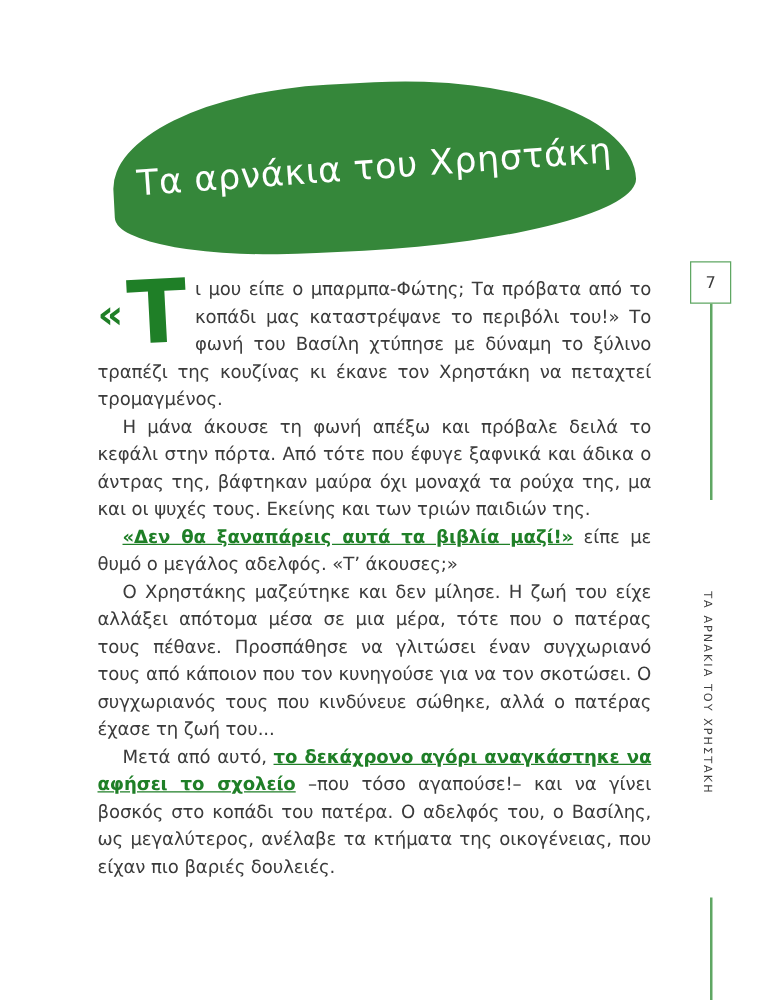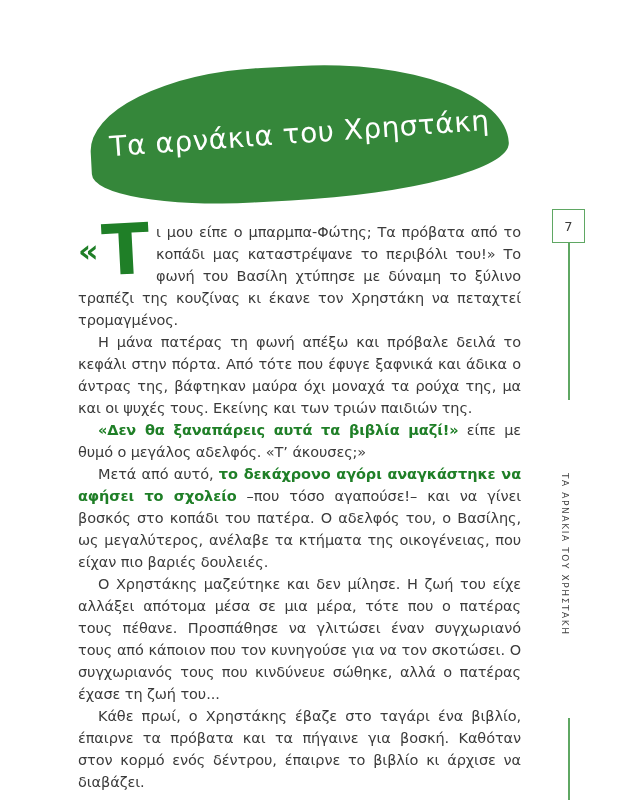--- a/index.html
+++ b/index.html
@@ -34,21 +34,21 @@
   .body-text {
     position:absolute; left:78px; top:221px; width:443px;
     color:var(--text-color);
     font-size:14.5px; line-height:22px;
     text-align:justify;
     letter-spacing:-0.1px;
     hyphens:auto;
   }
   .para { margin:0; }
   .para.indent { text-indent:20px; }
-  .accent-bold { color:var(--accent-green); font-weight:bold; }
+  .accent-bold { color:var(--accent-green); font-weight:bold;text-decoration:underline; }
 
   
   .dropcap-wrap {
     float:left;
     width:74px; height:64px;
     position:relative;
     margin-right:4px;
   }
   .dc-quote {
     position:absolute; left:0; top:14px;
@@ -89,25 +89,24 @@
 
   <div class="blob">
     <span class="blob-title">Τα αρνάκια του Χρηστάκη</span>
   </div>
 
   <div class="body-text" lang="el">
       <p class="para"><span class="dropcap-wrap">
           <span class="dc-quote">«</span>
           <span class="dc-letter">Τ</span>
         </span><span>ι μου είπε ο μπαρμπα-Φώτης; Τα πρόβατα από το κοπάδι μας καταστρέψανε το περιβόλι του!» Το φωνή του Βασίλη χτύπησε με δύναμη το ξύλινο τραπέζι της κουζίνας κι έκανε τον Χρηστάκη να πεταχτεί τρομαγμένος.</span></p>
-      <p class="para indent"><span>Η μάνα πατέρας τη φωνή απέξω και πρόβαλε δειλά το κεφάλι στην πόρτα. Από τότε που έφυγε ξαφνικά και άδικα ο άντρας της, βάφτηκαν μαύρα όχι μοναχά τα ρούχα της, μα και οι ψυχές τους. Εκείνης και των τριών παιδιών της.</span></p>
+      <p class="para indent"><span>Η μάνα άκουσε τη φωνή απέξω και πρόβαλε δειλά το κεφάλι στην πόρτα. Από τότε που έφυγε ξαφνικά και άδικα ο άντρας της, βάφτηκαν μαύρα όχι μοναχά τα ρούχα της, μα και οι ψυχές τους. Εκείνης και των τριών παιδιών της.</span></p>
       <p class="para indent"><span class="accent-bold">«Δεν θα ξαναπάρεις αυτά τα βιβλία μαζί!»</span><span> είπε με θυμό ο μεγάλος αδελφός. «Τ’ άκουσες;»</span></p>
+      <p class="para indent"><span>Ο Χρηστάκης μαζεύτηκε και δεν μίλησε. Η ζωή του είχε αλλάξει απότομα μέσα σε μια μέρα, τότε που ο πατέρας τους πέθανε. Προσπάθησε να γλιτώσει έναν συγχωριανό τους από κάποιον που τον κυνηγούσε για να τον σκοτώσει. Ο συγχωριανός τους που κινδύνευε σώθηκε, αλλά ο πατέρας έχασε τη ζωή του...</span></p>
       <p class="para indent"><span>Μετά από αυτό, </span><span class="accent-bold">το δεκάχρονο αγόρι αναγκάστηκε να αφήσει το σχολείο</span><span> –που τόσο αγαπούσε!– και να γίνει βοσκός στο κοπάδι του πατέρα. Ο αδελφός του, ο Βασίλης, ως μεγαλύτερος, ανέλαβε τα κτήματα της οικογένειας, που είχαν πιο βαριές δουλειές.</span></p>
-      <p class="para indent"><span>Ο Χρηστάκης μαζεύτηκε και δεν μίλησε. Η ζωή του είχε αλλάξει απότομα μέσα σε μια μέρα, τότε που ο πατέρας τους πέθανε. Προσπάθησε να γλιτώσει έναν συγχωριανό τους από κάποιον που τον κυνηγούσε για να τον σκοτώσει. Ο συγχωριανός τους που κινδύνευε σώθηκε, αλλά ο πατέρας έχασε τη ζωή του...</span></p>
-      <p class="para indent"><span>Κάθε πρωί, ο Χρηστάκης έβαζε στο ταγάρι ένα βιβλίο, έπαιρνε τα πρόβατα και τα πήγαινε για βοσκή. Καθόταν στον κορμό ενός δέντρου, έπαιρνε το βιβλίο κι άρχισε να διαβάζει.</span></p>
     </div>
 
   <div class="page-num-box">
     <span>7</span>
   </div>
 
   <div class="vline vline-top"></div>
 
   <div class="running-title">ΤΑ ΑΡΝΑΚΙΑ ΤΟΥ ΧΡΗΣΤΑΚΗ</div>
 

